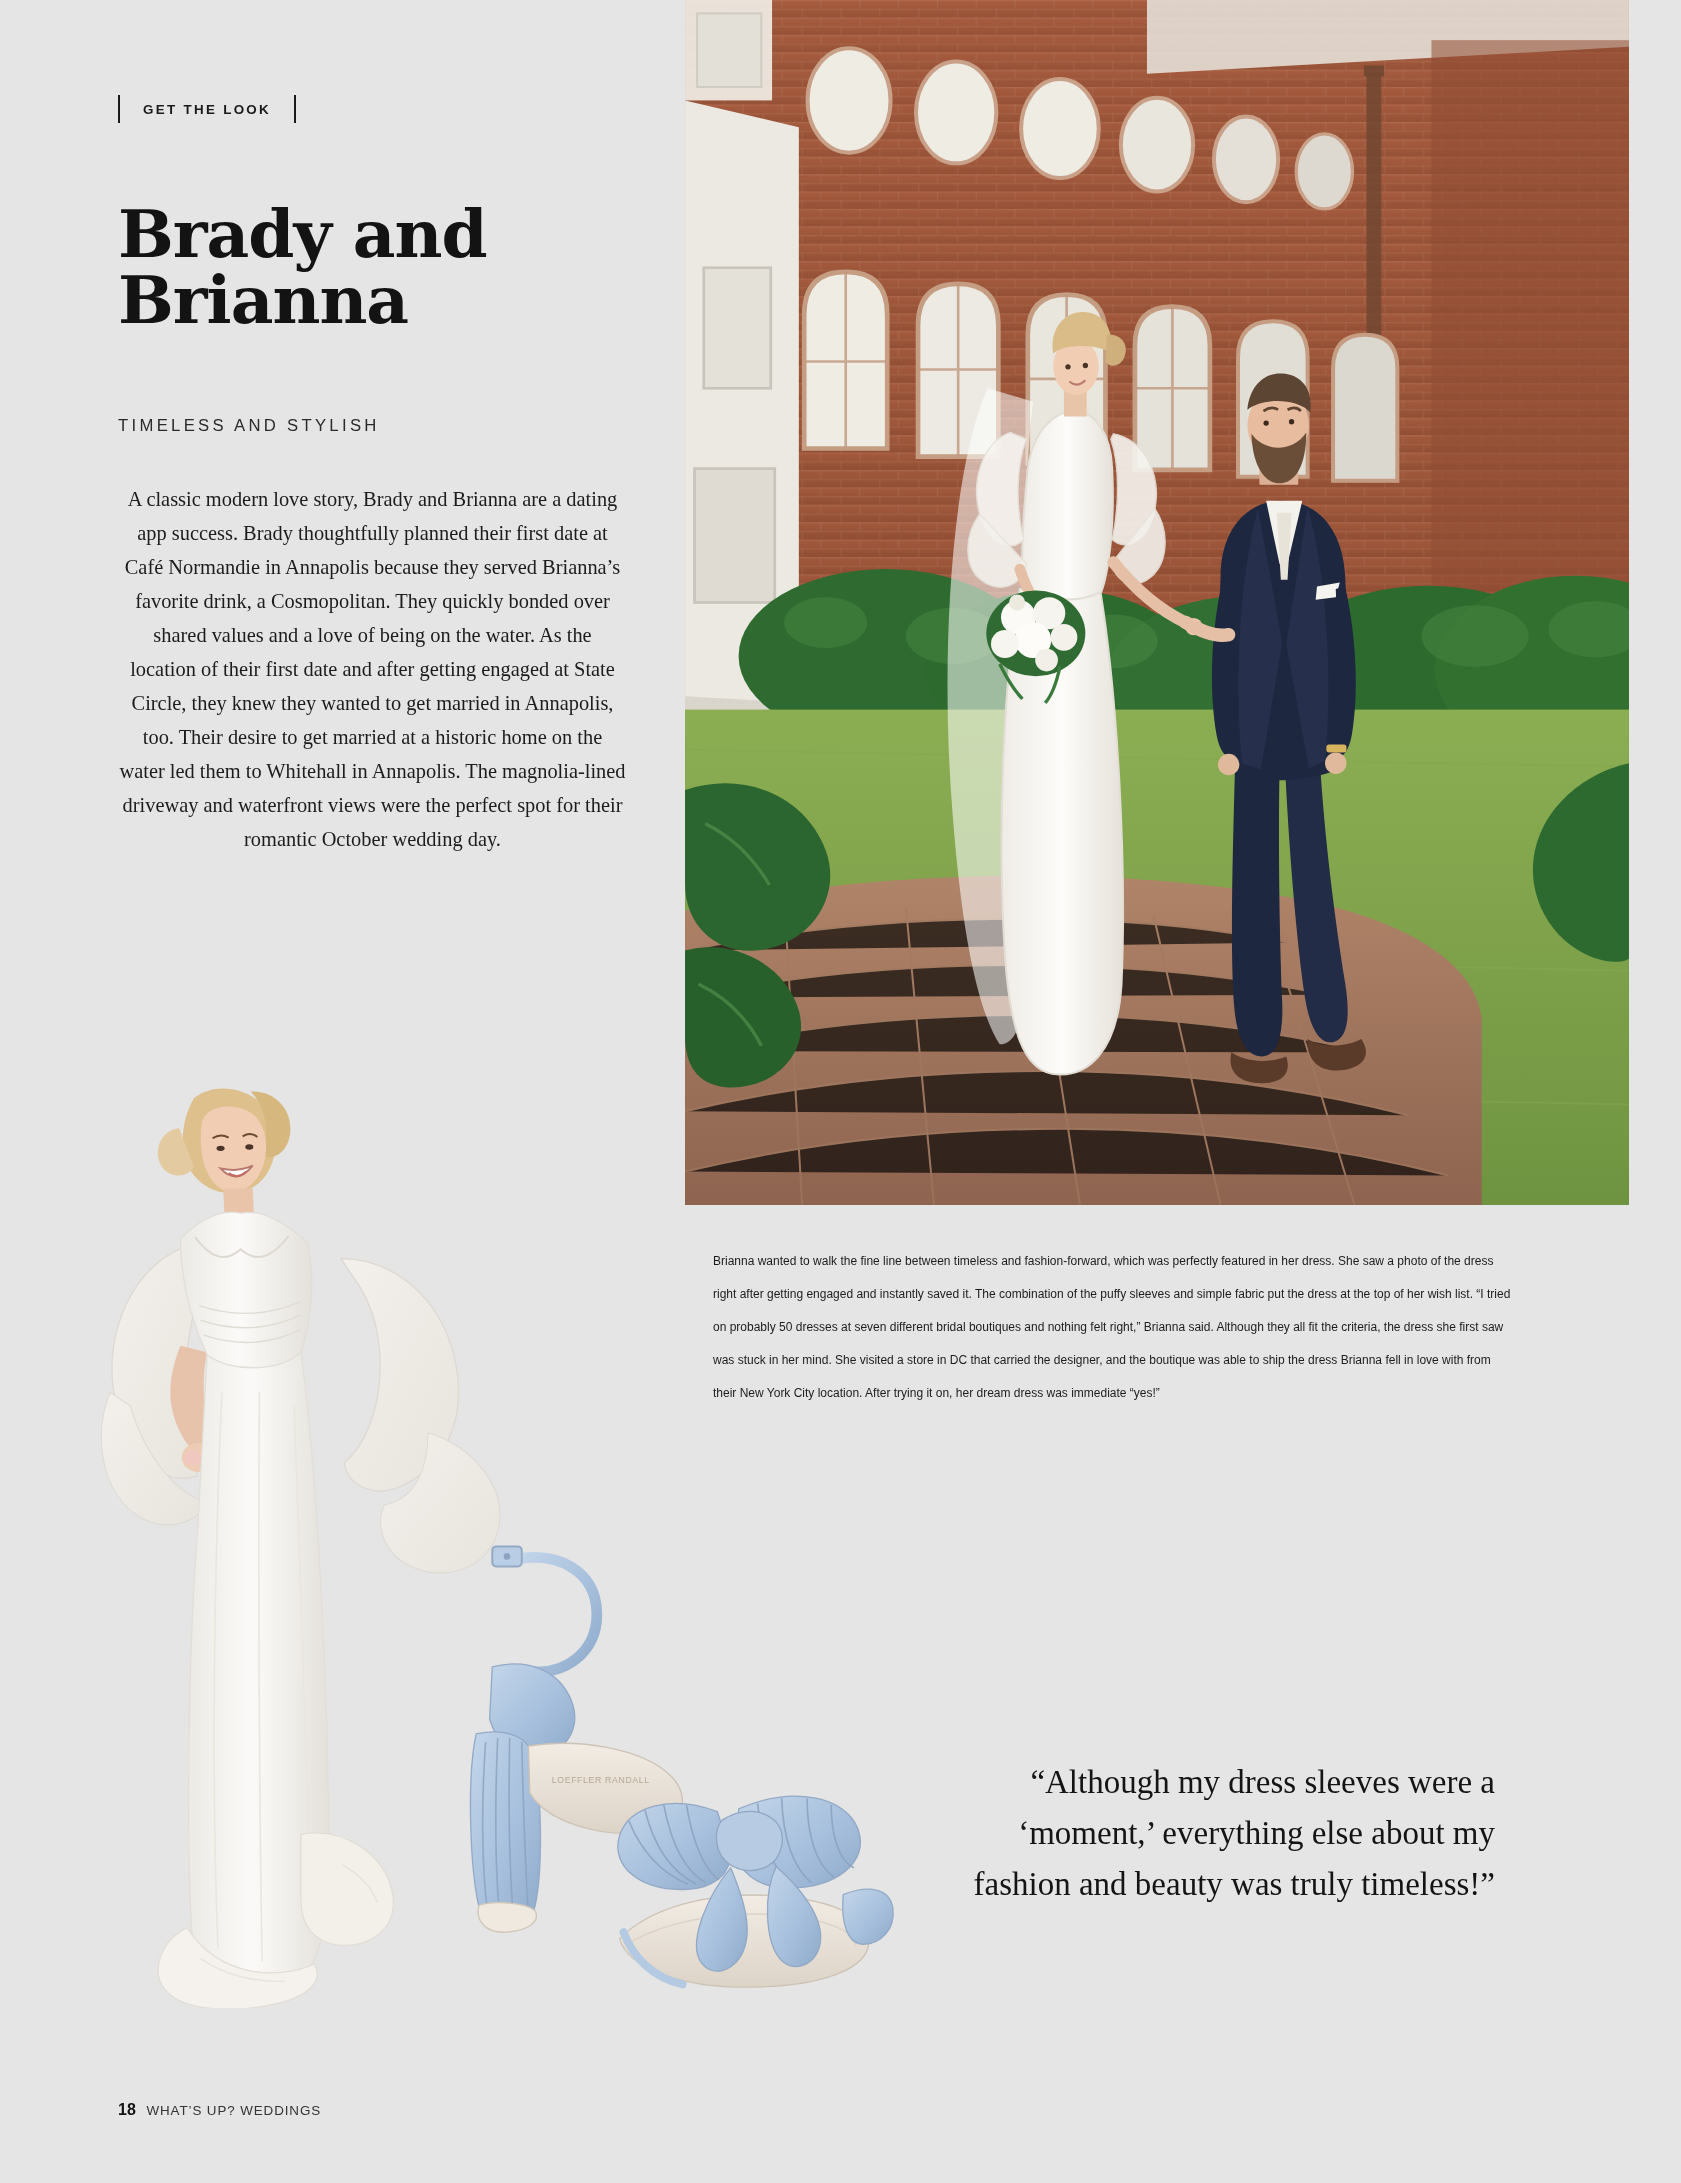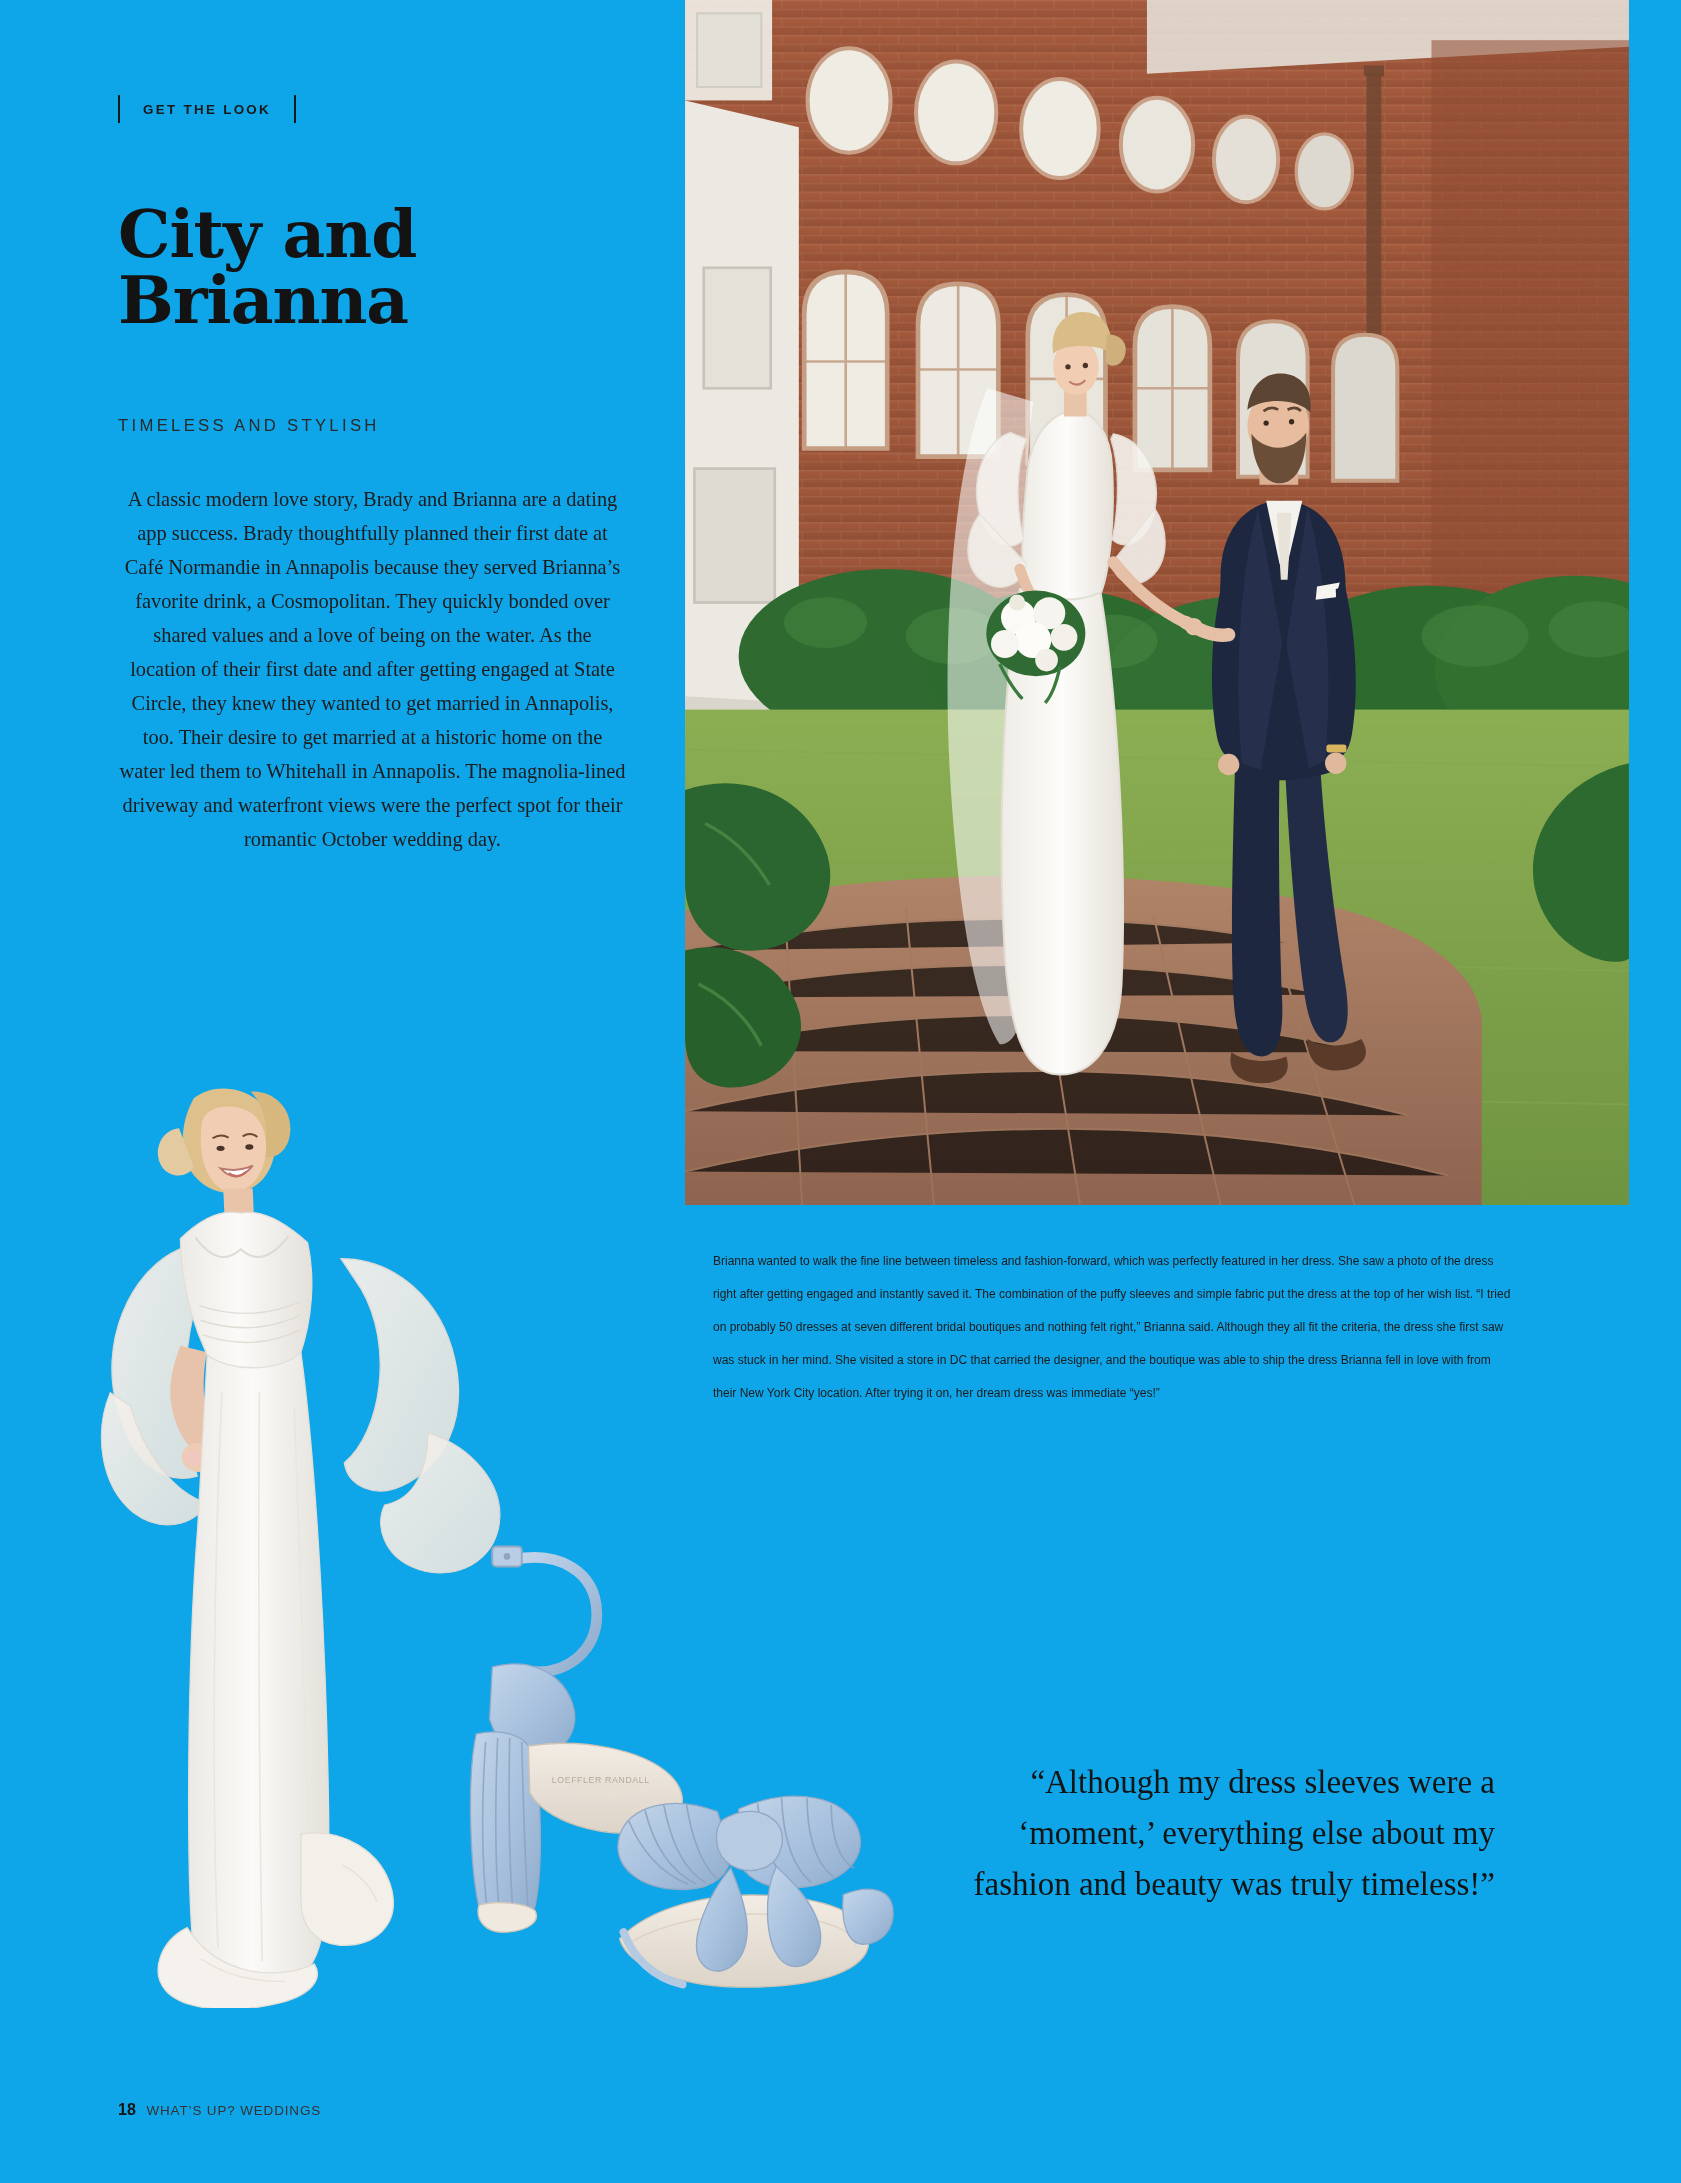--- a/index.html
+++ b/index.html
@@ -7,21 +7,21 @@
     width: 1681px;
     height: 2183px;
     background: #ffffff;
     font-family: "Liberation Serif", serif;
     overflow: hidden;
   }
   .page {
     position: relative;
     width: 1681px;
     height: 2183px;
-    background: #0ea5e9;
+    background: #e5e5e5;
   }
 
   
   .left-col {
     position: absolute;
     left: 118px;
     top: 0;
     width: 535px;
   }
 
@@ -182,21 +182,21 @@
 <div class="page">
 
   <div class="left-col">
 
     <div class="kicker-row">
       <span class="kicker-rule"></span>
       <span class="kicker-text">GET THE LOOK</span>
       <span class="kicker-rule"></span>
     </div>
 
-    <h1 class="headline">City and Brianna</h1>
+    <h1 class="headline">Brady and Brianna</h1>
 
     <div class="subhead">TIMELESS AND STYLISH</div>
 
     <p class="body-left">A classic modern love story, Brady and Brianna are a dating app success. Brady thoughtfully planned their first date at Café Normandie in Annapolis because they served Brianna’s favorite drink, a Cosmopolitan. They quickly bonded over shared values and a love of being on the water. As the location of their first date and after getting engaged at State Circle, they knew they wanted to get married in Annapolis, too. Their desire to get married at a historic home on the water led them to Whitehall in Annapolis. The magnolia-lined driveway and waterfront views were the perfect spot for their romantic October wedding day.</p>
   </div>
 
   <div class="bride-figure">
     <svg width="522" height="950" viewBox="0 0 780 1420" xmlns="http://www.w3.org/2000/svg">
       <defs>
         <linearGradient id="gownG" x1="0" y1="0" x2="1" y2="0">

